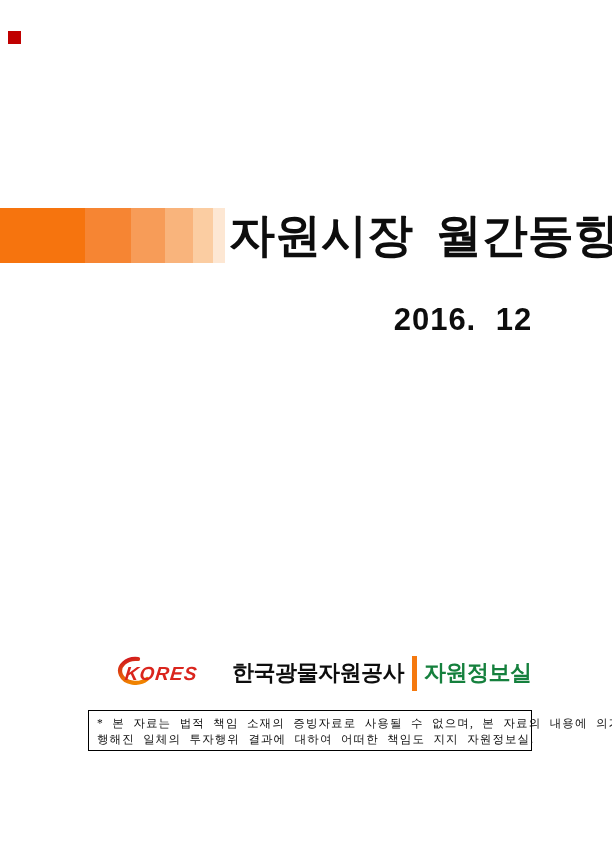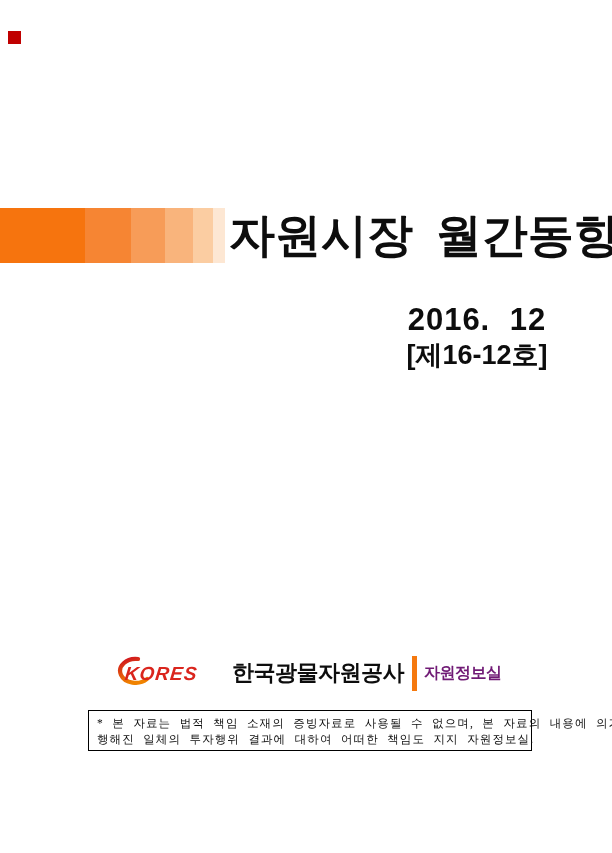--- a/index.html
+++ b/index.html
@@ -36,21 +36,21 @@
   .page-title{
     margin-left:4px;
     font-size:46px;line-height:55px;
     font-weight:800;
     letter-spacing:0px;word-spacing:10px;
     color:#0d0d0d;
     white-space:nowrap;
   }
   
   .issue-block{
-    position:absolute;left:362px;top:303px;width:230px;
+    position:absolute;left:348px;top:303px;width:230px;
     text-align:center;
   }
   .issue-date{
     font-size:31px;line-height:34px;font-weight:800;
     letter-spacing:1px;word-spacing:10px;
     white-space:nowrap;color:#0d0d0d;
   }
   .issue-number{
     margin-top:3px;
     font-size:27px;line-height:30px;font-weight:800;
@@ -72,22 +72,22 @@
   }
   .org-name{
     font-size:22px;font-weight:800;letter-spacing:-0.5px;
     color:#0d0d0d;white-space:nowrap;margin-left:24px;
   }
   .vbar{
     width:5px;height:35px;background:var(--accent);
     margin:0 7px 0 8px;flex:0 0 auto;
   }
   .dept-name{
-    font-size:16px;font-weight:800;letter-spacing:-0.5px;
-    color:#701a75;white-space:nowrap;
+    font-size:22px;font-weight:800;letter-spacing:-0.5px;
+    color:#15803d;white-space:nowrap;
   }
   
   .disclaimer{
     position:absolute;left:88px;top:710px;
     width:444px;height:41px;
     box-sizing:border-box;
     border:1px solid #000000;
     padding:4px 8px 0 8px;
     font-family:"Liberation Serif","DejaVu Serif",serif;
     font-size:11.5px;line-height:16px;
@@ -110,21 +110,20 @@
       <span class="seg2" style="background: rgb(247, 156, 88);"></span>
       <span class="seg3" style="background: rgb(249, 180, 124);"></span>
       <span class="seg4" style="background: rgb(251, 205, 162);"></span>
       <span class="seg5" style="background: rgb(253, 231, 211);"></span>
     </div>
     <div class="page-title">자원시장 월간동향</div>
   </div>
 
   <div class="issue-block">
     <div class="issue-date">2016. 12</div>
-    <div class="issue-number">[제16-12호]</div>
   </div>
 
   <div class="publisher-row">
     <div class="kores-logo">
       <svg class="kores-swoosh" width="48" height="34" viewBox="0 0 48 34">
         <defs>
           <linearGradient id="swgrad" x1="0" y1="0" x2="0.4" y2="1">
             <stop id="swstop0" offset="0" stop-color="#cf1020"></stop>
             <stop id="swstop1" offset="1" stop-color="#f08300"></stop>
           </linearGradient>

